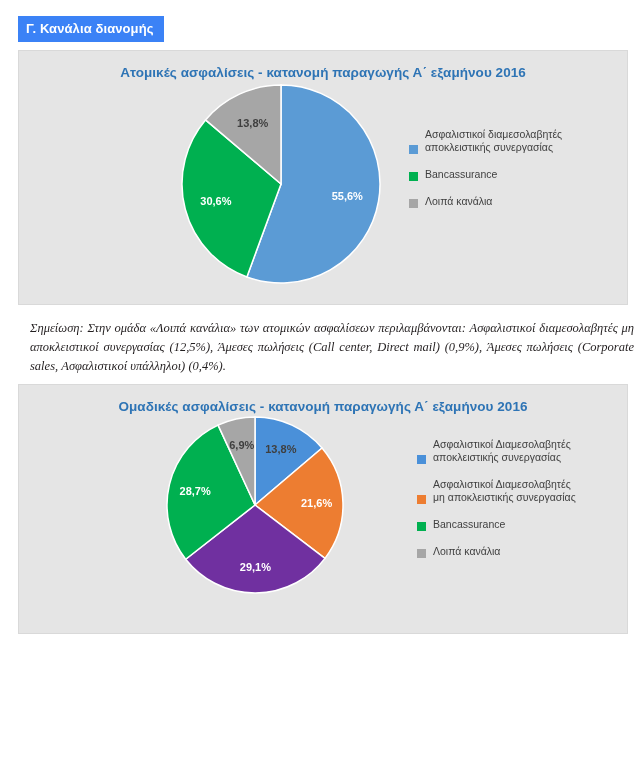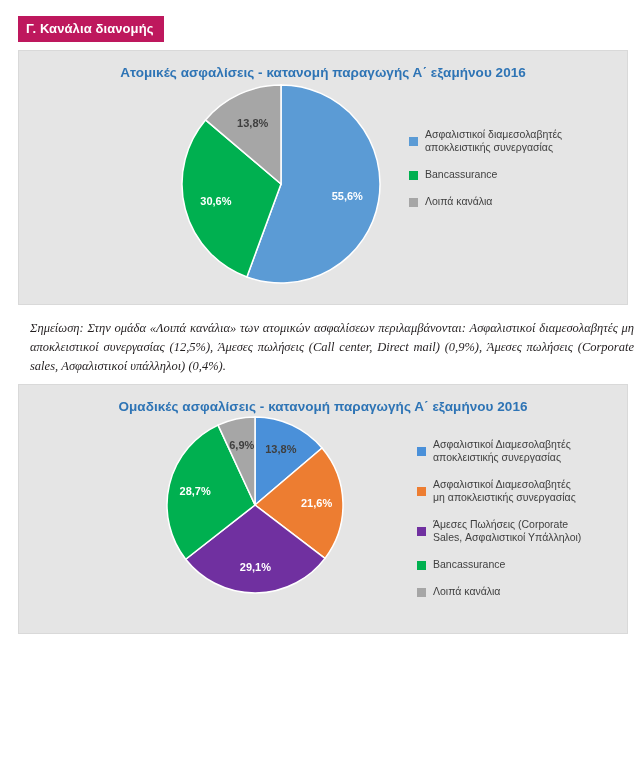--- a/index.html
+++ b/index.html
@@ -20,21 +20,21 @@
     width: 634px;
     height: 761px;
     box-sizing: border-box;
     padding: 0 10px;
   }
 
   
   .section-header {
     display: inline-block;
     margin: 16px 16px 0 8px;
-    background: #be185d;
+    background: #3b82f6;
     color: #ffffff;
     font-weight: bold;
     font-size: 13px;
     padding: 5px 10px 5px 8px;
     line-height: 1.2;
     letter-spacing: 0.1px;
   }
 
   
   .chart-card {
@@ -80,21 +80,21 @@
   .slice-label.dark {
     fill: #3f3f3f;
   }
 
   
   .legend {
     position: absolute;
   }
   .legend-item {
     display: flex;
-    align-items: center;
+    align-items: flex-end;
     margin-bottom: 14px;
   }
   .legend-swatch {
     width: 9px;
     height: 9px;
     flex: 0 0 9px;
     margin-top: 2px;
     margin-right: 7px;
   }
   .legend-label {
@@ -182,25 +182,20 @@
             <span class="legend-swatch" style="background: rgb(74, 144, 217);"></span>
             <span class="legend-label">Ασφαλιστικοί Διαμεσολαβητές
 αποκλειστικής συνεργασίας</span>
           </div>
           <div class="legend-item">
             <span class="legend-swatch" style="background: rgb(237, 125, 49);"></span>
             <span class="legend-label">Ασφαλιστικοί Διαμεσολαβητές
 μη  αποκλειστικής συνεργασίας</span>
           </div>
           <div class="legend-item">
-            <span class="legend-swatch" style="background: rgb(112, 48, 160);"></span>
-            <span class="legend-label">Άμεσες Πωλήσεις (Corporate
-Sales, Ασφαλιστικοί Υπάλληλοι)</span>
-          </div>
-          <div class="legend-item">
             <span class="legend-swatch" style="background: rgb(0, 176, 80);"></span>
             <span class="legend-label">Bancassurance</span>
           </div>
           <div class="legend-item">
             <span class="legend-swatch" style="background: rgb(166, 166, 166);"></span>
             <span class="legend-label">Λοιπά κανάλια</span>
           </div>
         </div>
     </div>
   </div>

